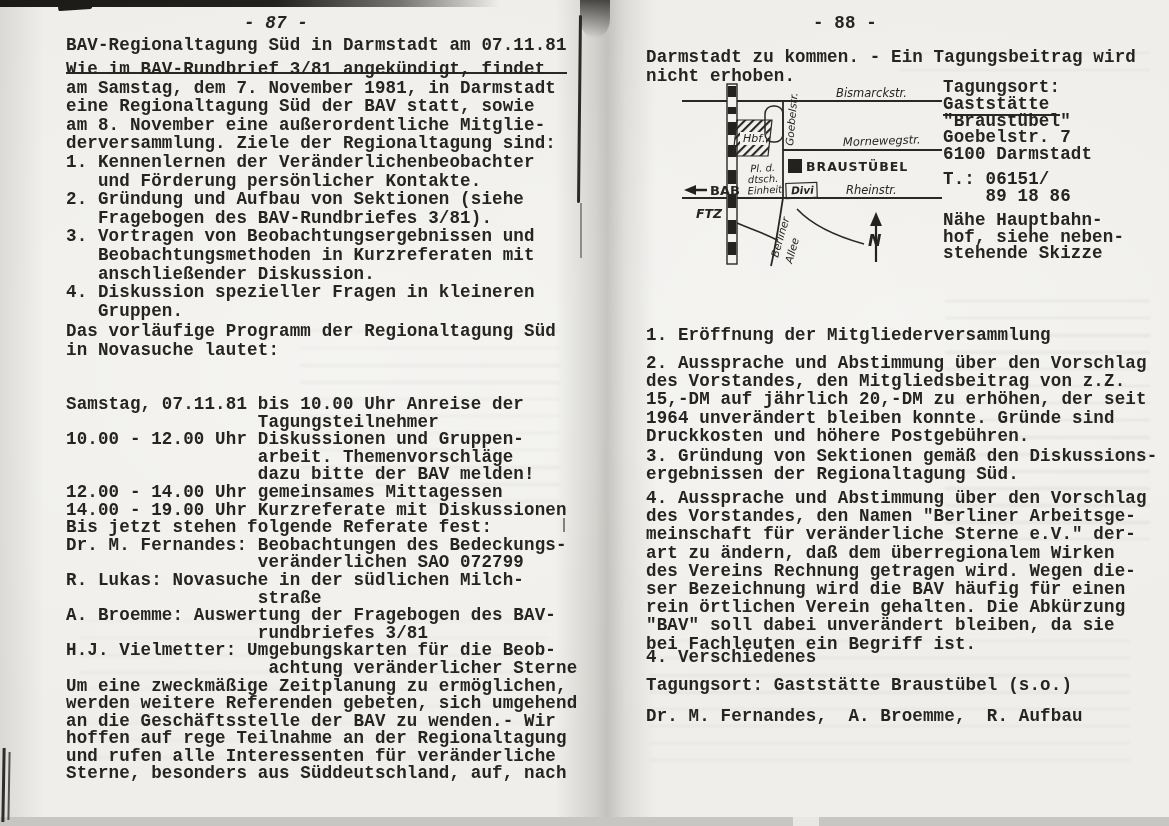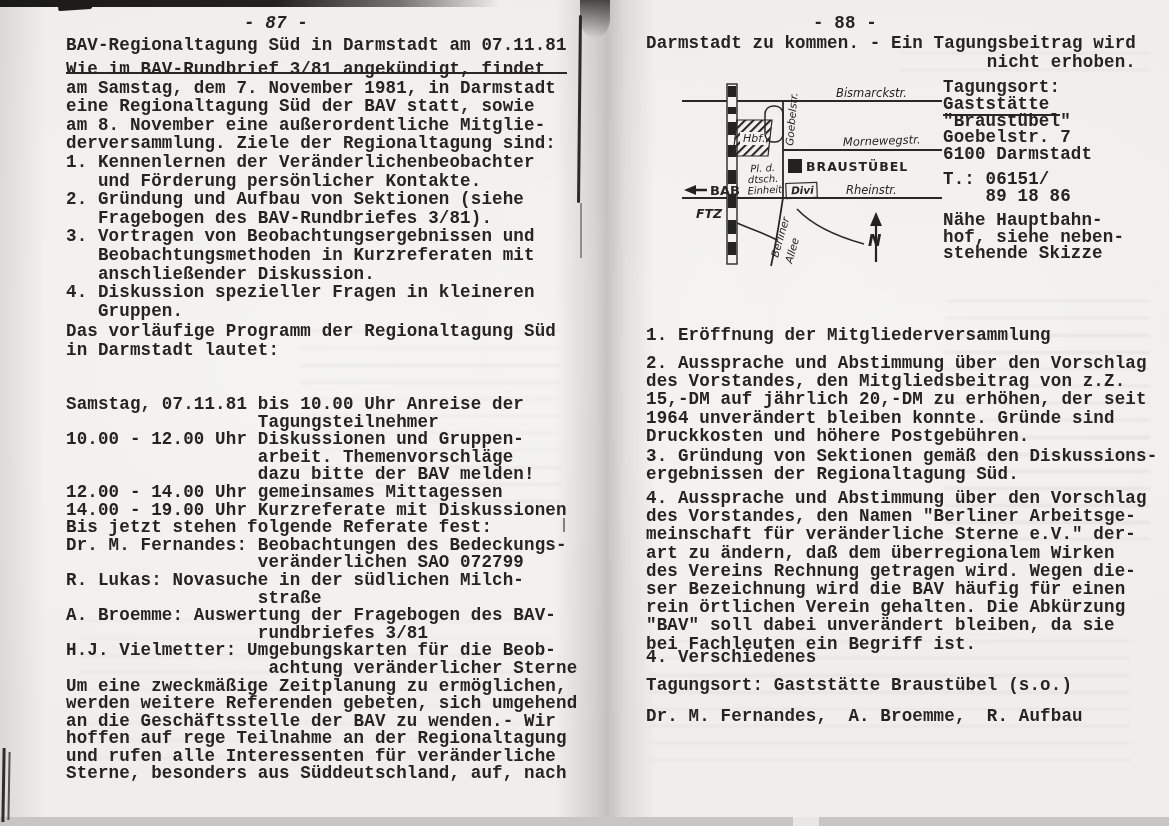--- a/index.html
+++ b/index.html
@@ -102,21 +102,21 @@
 1. Kennenlernen der Veränderlichenbeobachter
    und Förderung persönlicher Kontakte.
 2. Gründung und Aufbau von Sektionen (siehe
    Fragebogen des BAV-Rundbriefes 3/81).
 3. Vortragen von Beobachtungsergebnissen und
    Beobachtungsmethoden in Kurzreferaten mit
    anschließender Diskussion.
 4. Diskussion spezieller Fragen in kleineren
    Gruppen.</div>
   <div class="tw" style="left:66px;top:322px;">Das vorläufige Programm der Regionaltagung Süd
-in Darmstadt lautet:</div>
+in Novasuche lautet:</div>
   <div class="tw lh176" style="left:66px;top:396px;">Samstag, 07.11.81 bis 10.00 Uhr Anreise der
                   Tagungsteilnehmer
 10.00 - 12.00 Uhr Diskussionen und Gruppen-
                   arbeit. Themenvorschläge
                   dazu bitte der BAV melden!
 12.00 - 14.00 Uhr gemeinsames Mittagessen
 14.00 - 19.00 Uhr Kurzreferate mit Diskussionen
 Bis jetzt stehen folgende Referate fest:
 Dr. M. Fernandes: Beobachtungen des Bedeckungs-
                   veränderlichen SAO 072799
@@ -129,21 +129,21 @@
 Um eine zweckmäßige Zeitplanung zu ermöglichen,
 werden weitere Referenden gebeten, sich umgehend
 an die Geschäftsstelle der BAV zu wenden.- Wir
 hoffen auf rege Teilnahme an der Regionaltagung
 und rufen alle Interessenten für veränderliche
 Sterne, besonders aus Süddeutschland, auf, nach</div>
 </div>
 
 <div>
   <div class="tw" style="left:813px;top:14px;">- 88 -</div>
-  <div class="tw" style="left:646px;top:34px;text-align:right;">Darmstadt zu kommen. - Ein Tagungsbeitrag wird
+  <div class="tw" style="left:646px;top:48px;">Darmstadt zu kommen. - Ein Tagungsbeitrag wird
 nicht erhoben.</div>
 
   <div>
     <div class="tw" style="left:943px;top:78px;"><span class="ul">Tagungsort:</span></div>
     <div class="tw lh165" style="left:943px;top:96px;">Gaststätte
 "Braustübel"
 Goebelstr. 7
 6100 Darmstadt</div>
     <div class="tw lh165" style="left:943px;top:171px;">T.: 06151/
     89 18 86</div>

